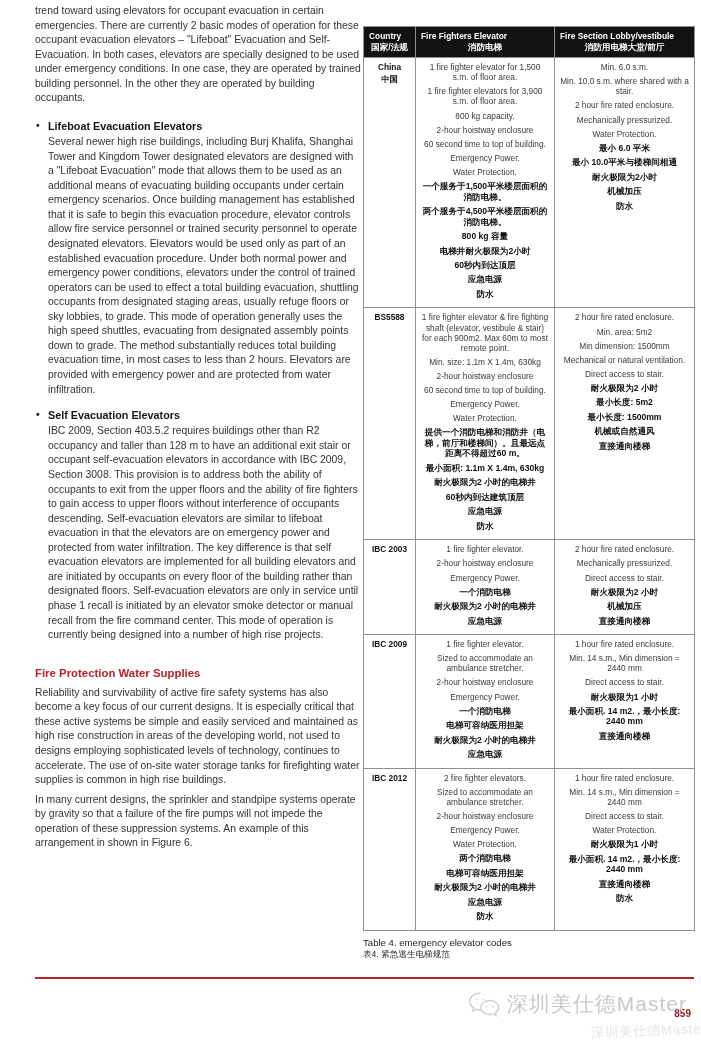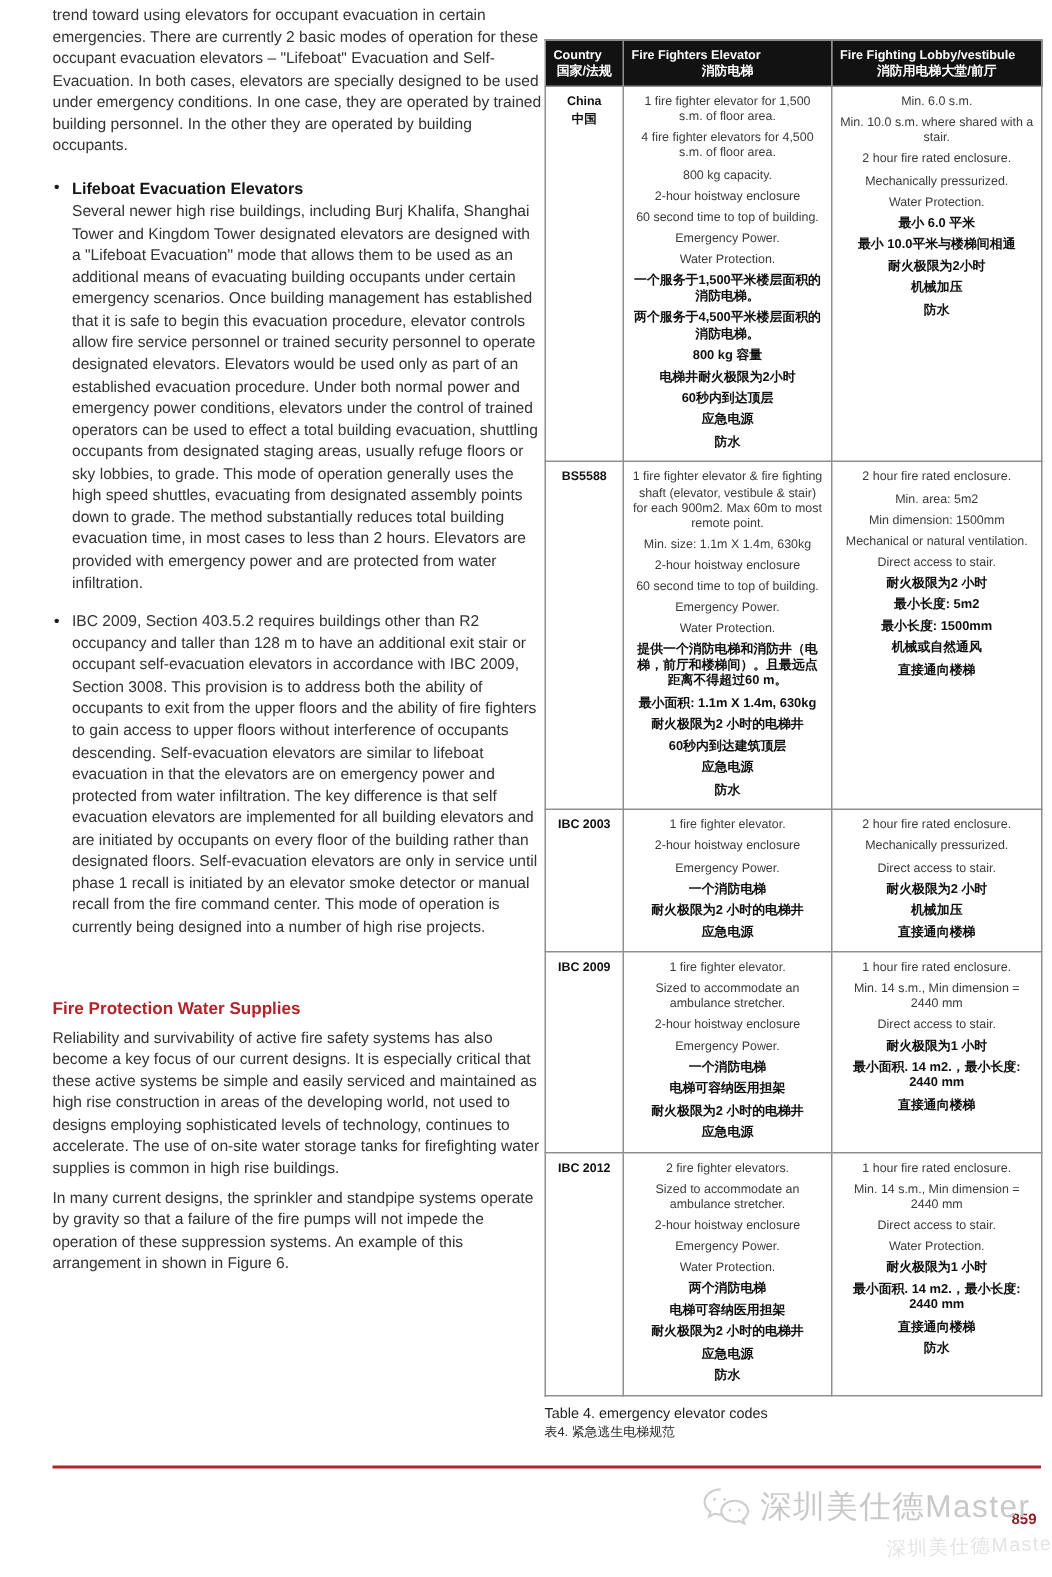--- a/index.html
+++ b/index.html
@@ -21,21 +21,21 @@
     overflow:hidden;
   }
   
   .left-col{position:absolute;left:35px;top:4px;width:326px;}
   .intro{font-size:10.4px;line-height:1.4;color:#333;}
   ul.bullets{list-style:none;margin-top:13px;}
   li.bullet{position:relative;padding-left:13px;margin-bottom:11px;font-size:10.4px;line-height:1.4;}
   li.bullet::before{content:"\2022";position:absolute;left:1px;top:0;font-weight:bold;color:#1a1a1a;}
   .bullet-title{font-weight:bold;color:#161616;font-size:10.8px;margin-bottom:1px;}
   .bullet-body{color:#333;}
-  .red-heading{color:var(--accent);font-weight:bold;font-size:11.4px;margin-top:40px;}
+  .red-heading{color:var(--accent);font-weight:bold;font-size:11.4px;margin-top:24px;}
   .section-paragraphs p{font-size:10.4px;line-height:1.4;color:#333;margin-top:7px;}
   .section-paragraphs p + p{margin-top:5px;}
   
   .table-wrap{position:absolute;left:363px;top:26px;width:331px;}
   table.codes{border-collapse:collapse;width:100%;table-layout:fixed;border-radius:19px;}
   table.codes col.c1{width:52px;}
   table.codes col.c2{width:139px;}
   table.codes col.c3{width:140px;}
   table.codes th, table.codes td{border:1px solid var(--border);vertical-align:top;padding:4px 5px;text-align:center;}
   table.codes thead th{
@@ -69,20 +69,21 @@
 
 <div class="left-col">
   <p class="intro">trend toward using elevators for occupant evacuation in certain emergencies. There are currently 2 basic modes of operation for these occupant evacuation elevators – "Lifeboat" Evacuation and Self-Evacuation. In both cases, elevators are specially designed to be used under emergency conditions. In one case, they are operated by trained building personnel. In the other they are operated by building occupants.</p>
 
   <ul class="bullets">
       <li class="bullet">
         <div class="bullet-title">Lifeboat Evacuation Elevators</div>
         <div class="bullet-body">Several newer high rise buildings, including Burj Khalifa, Shanghai Tower and Kingdom Tower designated elevators are designed with a "Lifeboat Evacuation" mode that allows them to be used as an additional means of evacuating building occupants under certain emergency scenarios. Once building management has established that it is safe to begin this evacuation procedure, elevator controls allow fire service personnel or trained security personnel to operate designated elevators. Elevators would be used only as part of an established evacuation procedure. Under both normal power and emergency power conditions, elevators under the control of trained operators can be used to effect a total building evacuation, shuttling occupants from designated staging areas, usually refuge floors or sky lobbies, to grade. This mode of operation generally uses the high speed shuttles, evacuating from designated assembly points down to grade. The method substantially reduces total building evacuation time, in most cases to less than 2 hours. Elevators are provided with emergency power and are protected from water infiltration.</div>
       </li>
       <li class="bullet">
+        <div class="bullet-title">Self Evacuation Elevators</div>
         <div class="bullet-body">IBC 2009, Section 403.5.2 requires buildings other than R2 occupancy and taller than 128 m to have an additional exit stair or occupant self-evacuation elevators in accordance with IBC 2009, Section 3008. This provision is to address both the ability of occupants to exit from the upper floors and the ability of fire fighters to gain access to upper floors without interference of occupants descending.  Self-evacuation elevators are similar to lifeboat evacuation in that the elevators are on emergency power and protected from water infiltration. The key difference is that self evacuation elevators are implemented for all building elevators and are initiated by occupants on every floor of the building rather than designated floors. Self-evacuation elevators are only in service until phase 1 recall is initiated by an elevator smoke detector or manual recall from the fire command center. This mode of operation is currently being designed into a number of high rise projects.</div>
       </li>
     </ul>
 
   <h2 class="red-heading">Fire Protection Water Supplies</h2>
   <div class="section-paragraphs">
       <p class="sec-p">Reliability and survivability of active fire safety systems has also become a key focus of our current designs. It is especially critical that these active systems be simple and easily serviced and maintained as high rise construction in areas of the developing world, not used to designs employing sophisticated levels of technology, continues to accelerate. The use of on-site water storage tanks for firefighting water supplies is common in high rise buildings.</p>
       <p class="sec-p">In many current designs, the sprinkler and standpipe systems operate by gravity so that a failure of the fire pumps will not impede the operation of these suppression systems. An example of this arrangement in shown in Figure 6.</p>
     </div>
 </div>
@@ -98,34 +99,34 @@
       <tr>
         <th>
           <div>Country</div>
           <div class="th-zh">国家/法规</div>
         </th>
         <th>
           <div>Fire Fighters Elevator</div>
           <div class="th-zh">消防电梯</div>
         </th>
         <th>
-          <div>Fire Fighting Lobby/vestibule</div>
+          <div>Fire Section Lobby/vestibule</div>
           <div class="th-zh">消防用电梯大堂/前厅</div>
         </th>
       </tr>
     </thead>
     <tbody>
         <tr>
           <td>
             <p class="country-line">China</p>
             <p class="country-line">中国</p>
           </td>
           <td>
             <p class="cell-line">1 fire fighter elevator for 1,500 s.m. of floor area.</p>
-            <p class="cell-line">4 fire fighter elevators for 4,500 s.m. of floor area.</p>
+            <p class="cell-line">1 fire fighter elevators for 3,900 s.m. of floor area.</p>
             <p class="cell-line">800 kg capacity.</p>
             <p class="cell-line">2-hour hoistway enclosure</p>
             <p class="cell-line">60 second time to top of building.</p>
             <p class="cell-line">Emergency Power.</p>
             <p class="cell-line">Water Protection.</p>
             <p class="cell-line zh">一个服务于1,500平米楼层面积的消防电梯。</p>
             <p class="cell-line zh">两个服务于4,500平米楼层面积的消防电梯。</p>
             <p class="cell-line zh">800 kg 容量</p>
             <p class="cell-line zh">电梯井耐火极限为2小时</p>
             <p class="cell-line zh">60秒内到达顶层</p>

